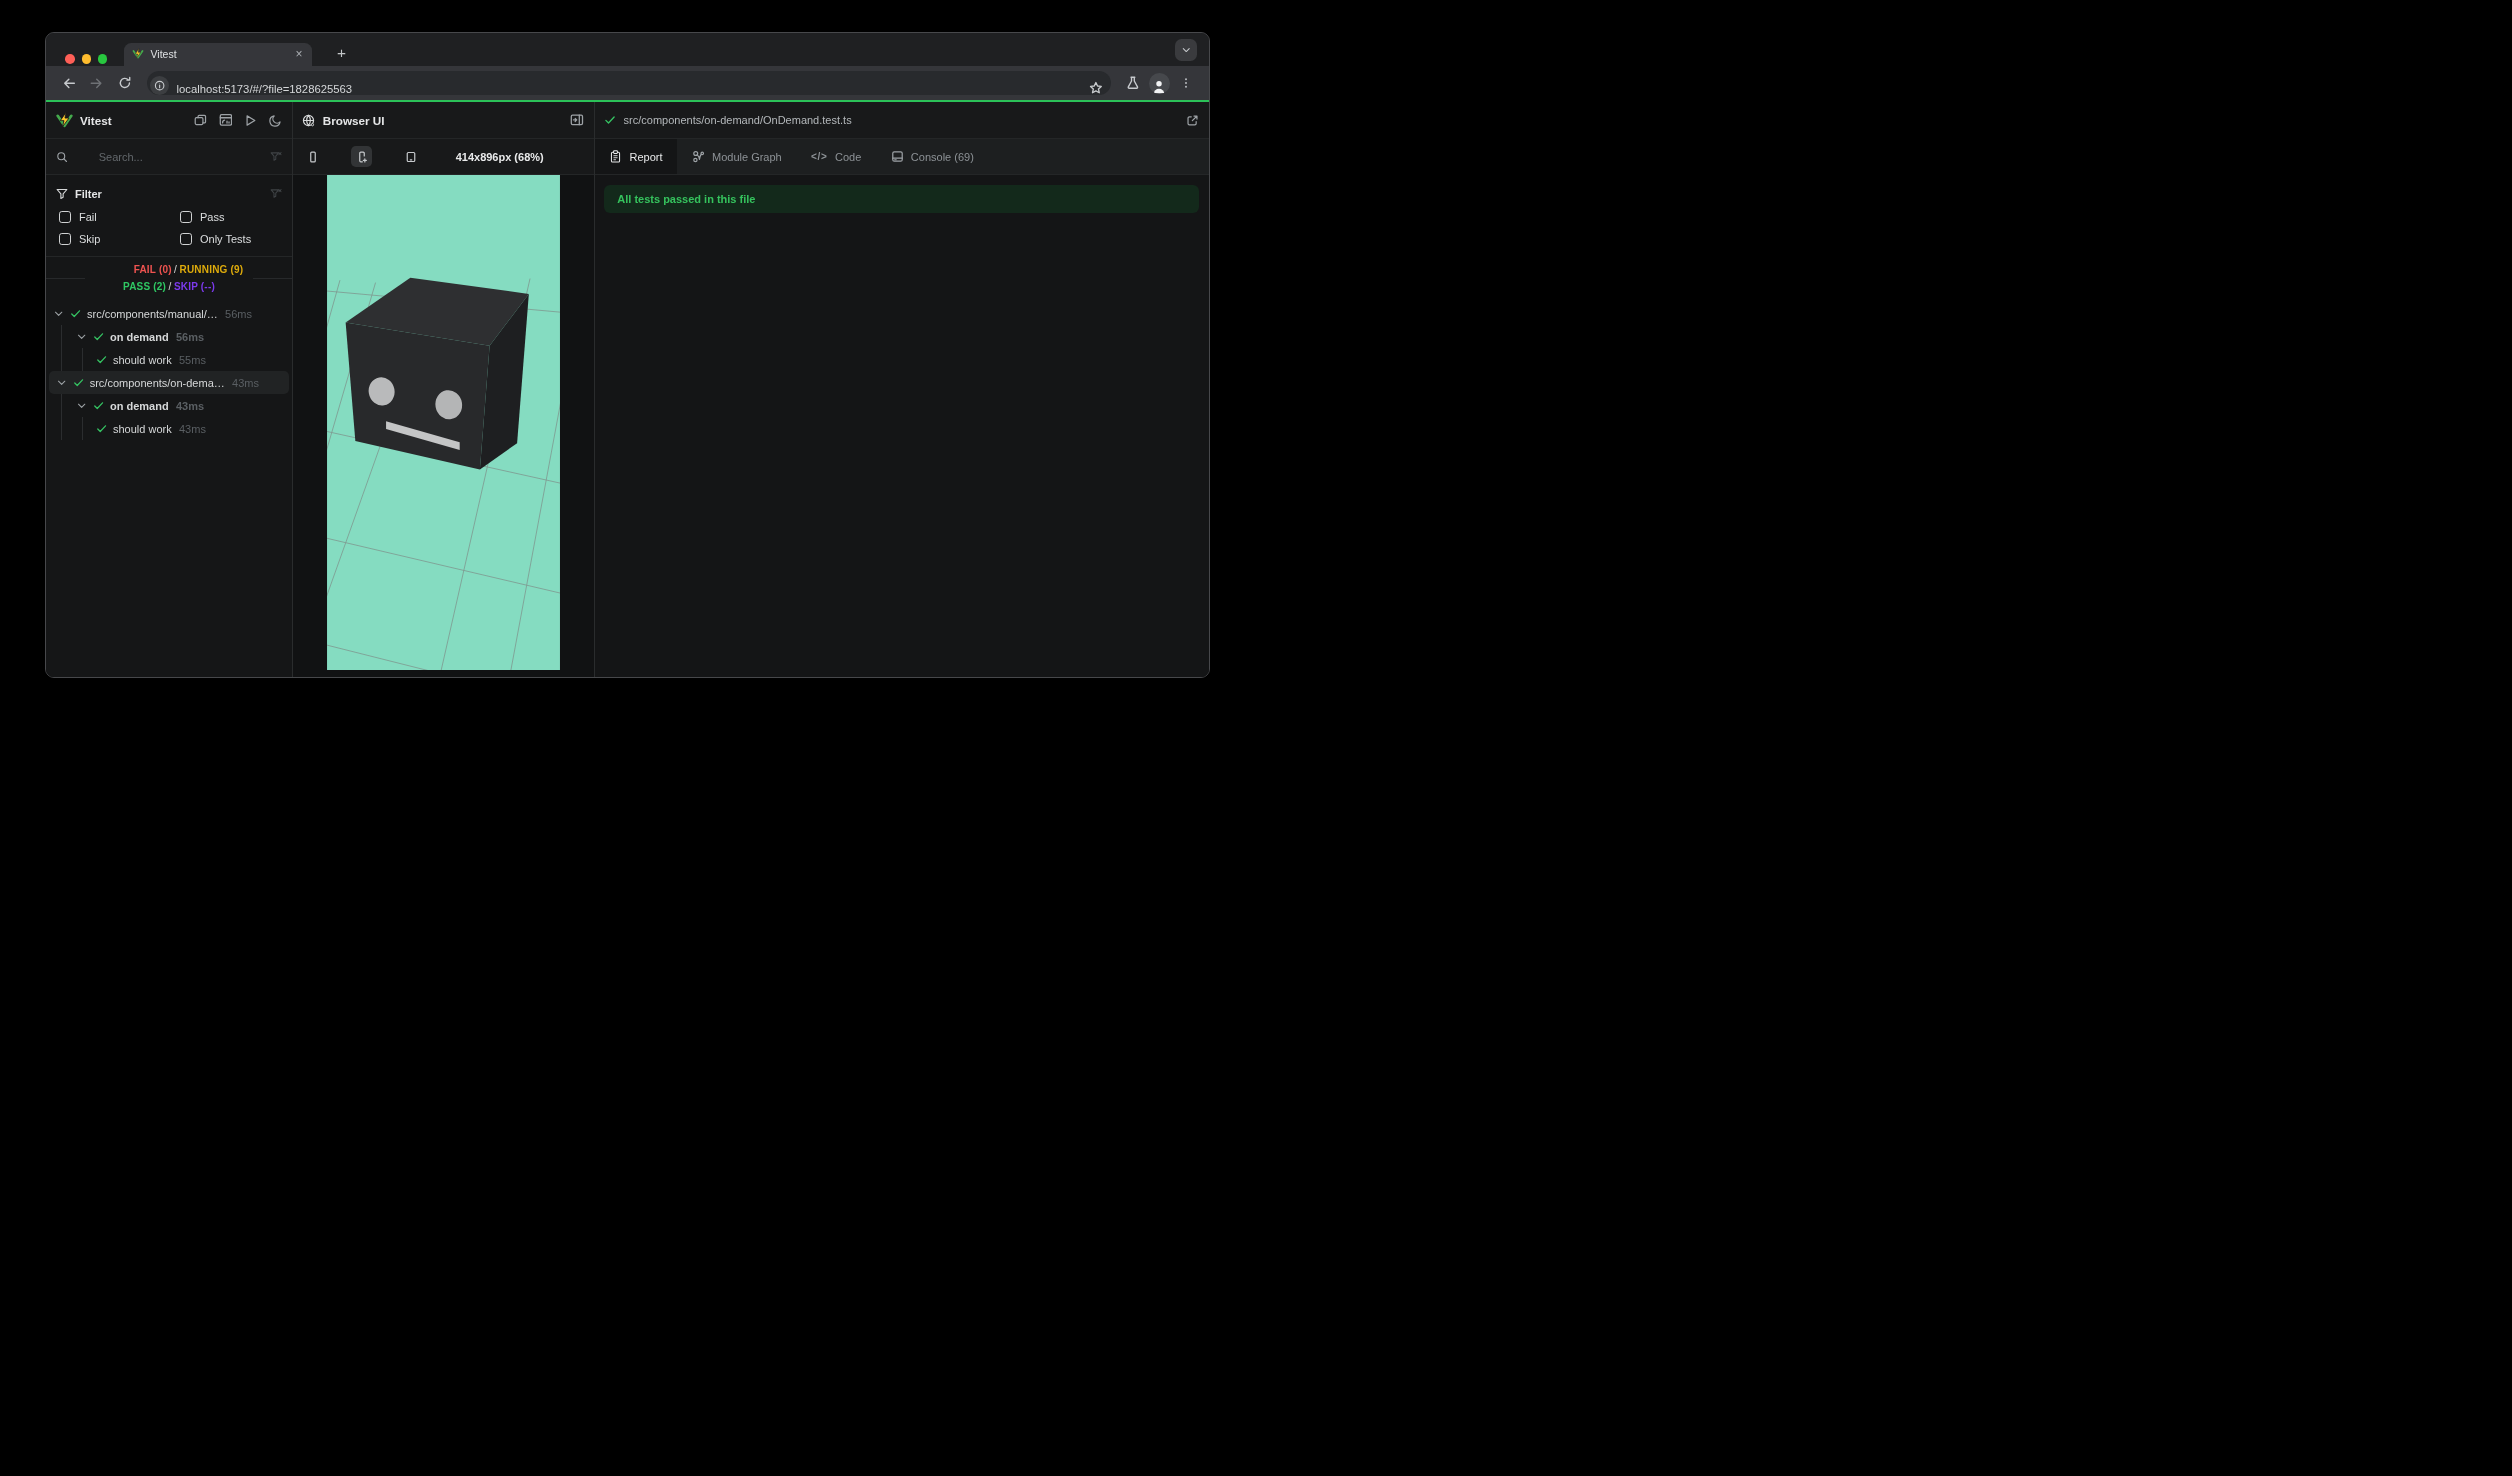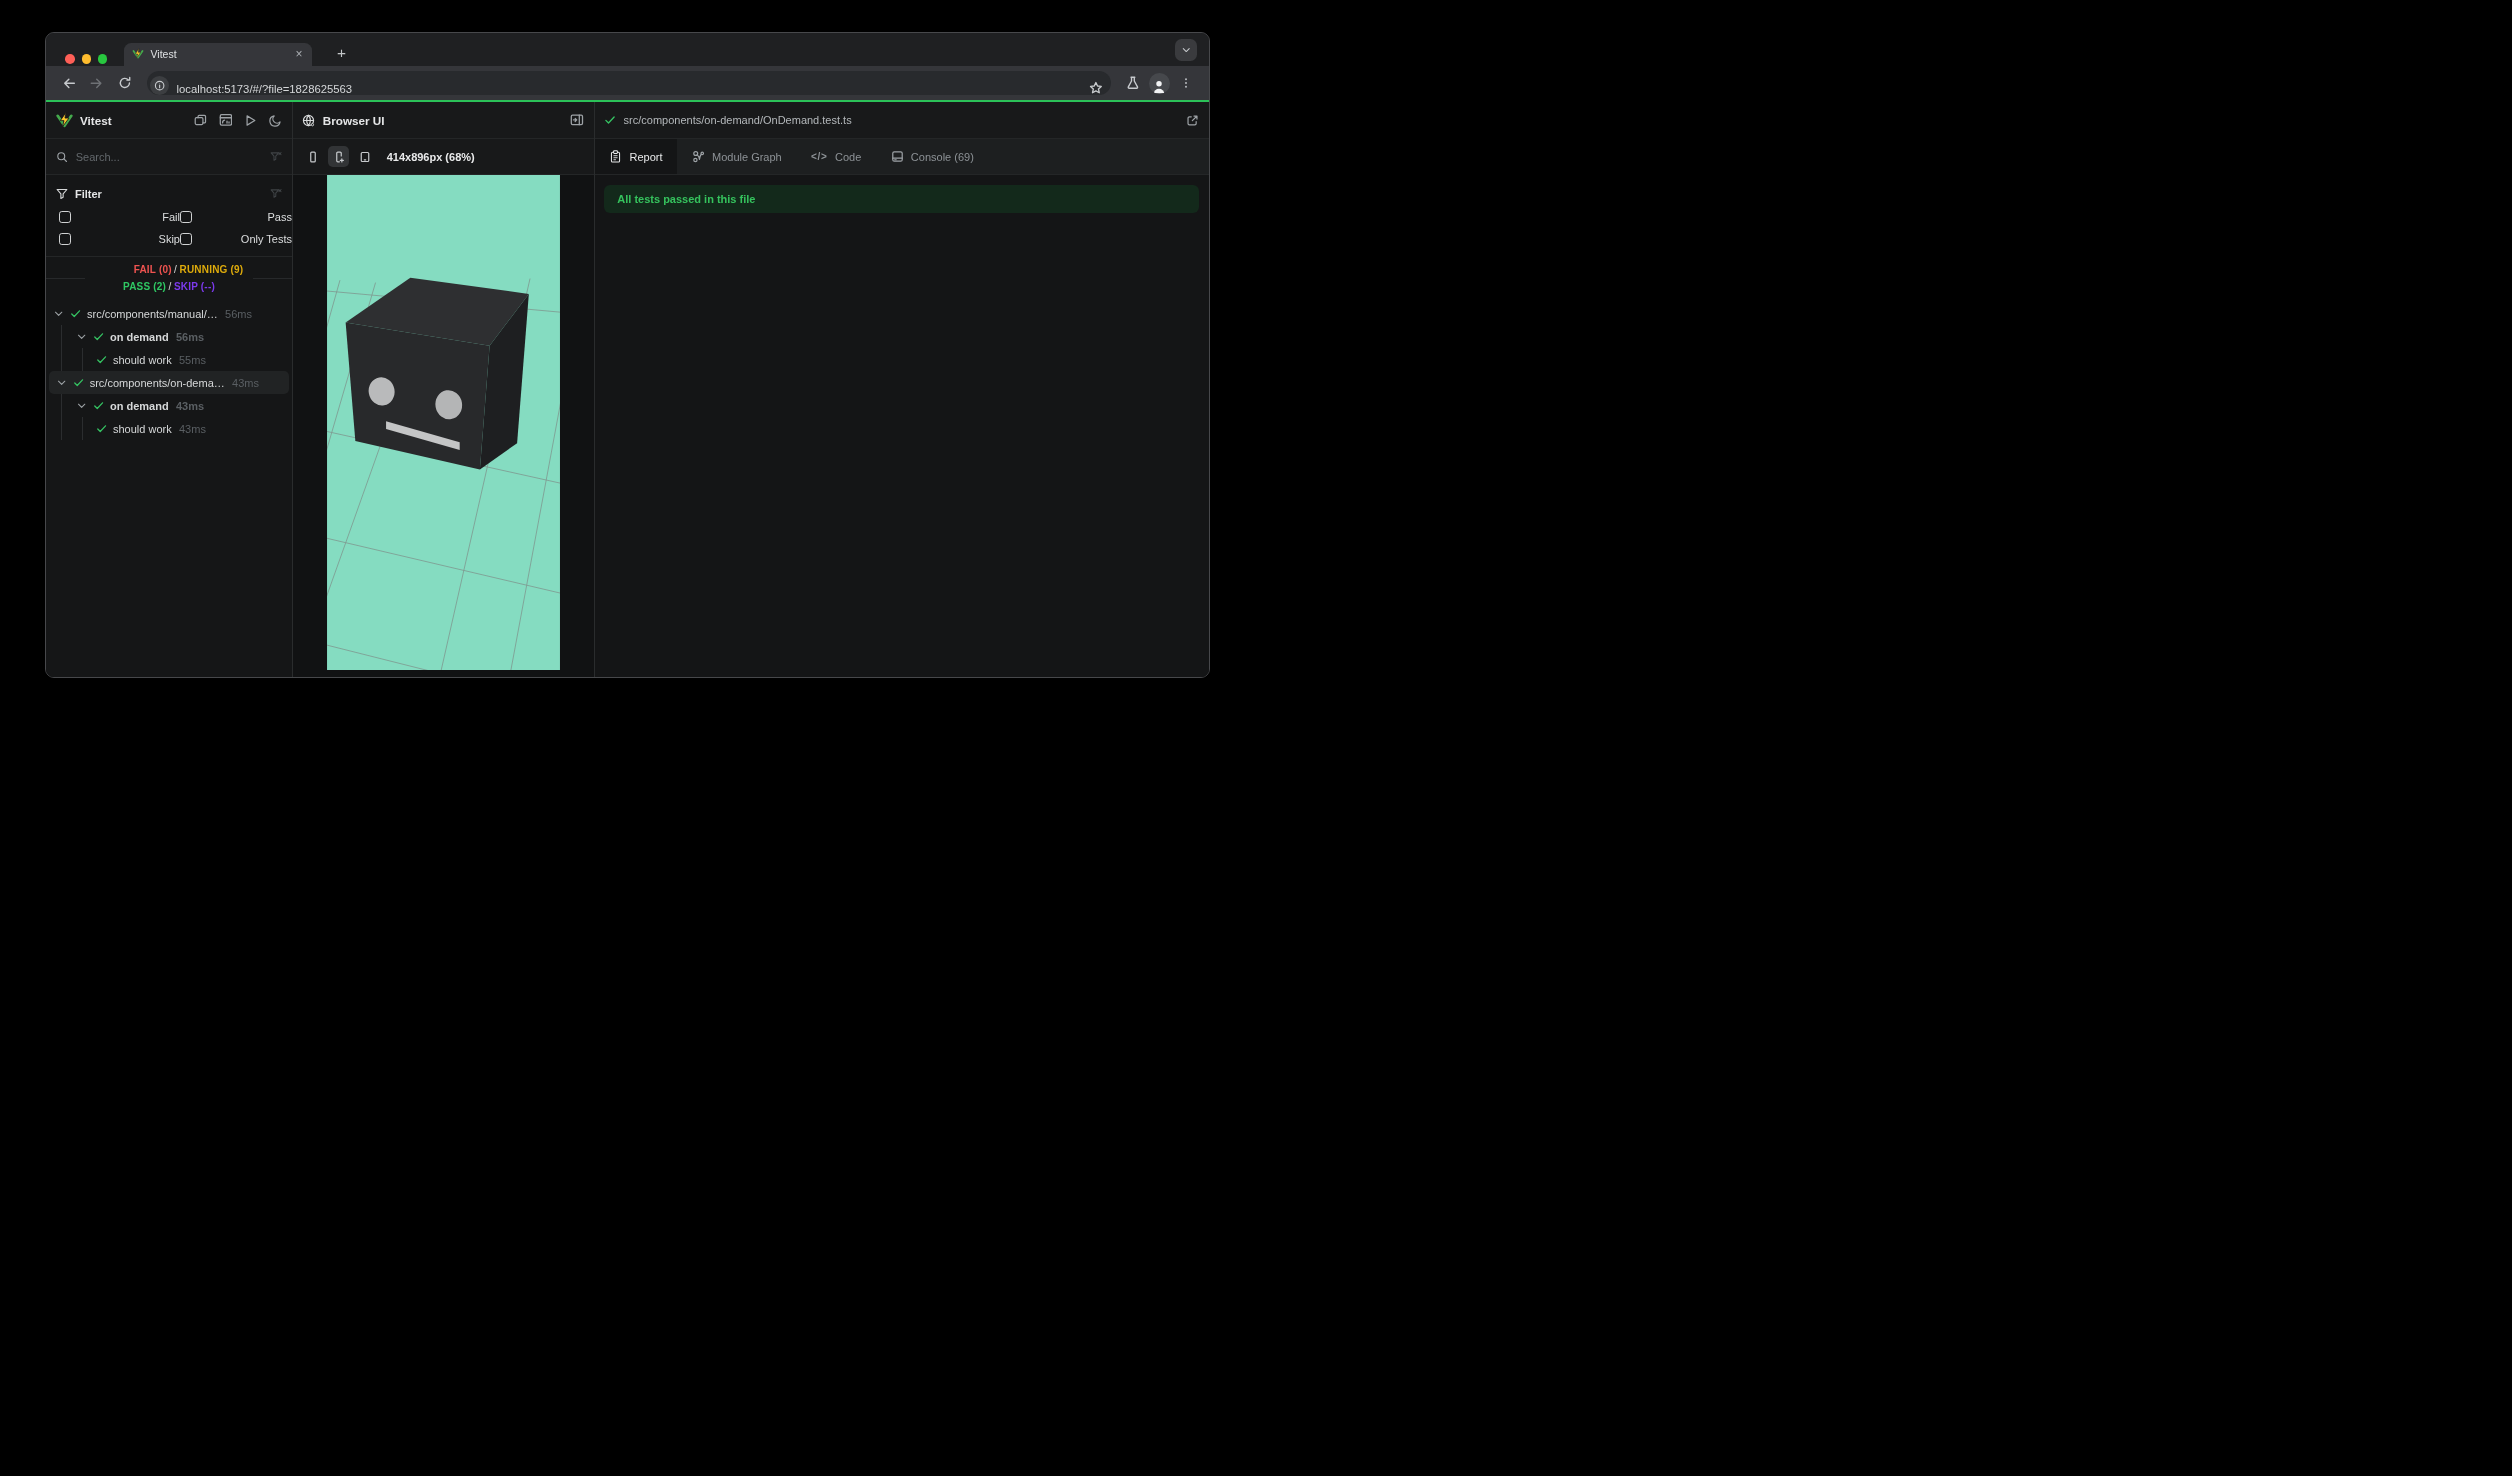--- a/index.html
+++ b/index.html
@@ -44,32 +44,32 @@
   .app { flex:1; display:flex; background:#151617; min-height:0; }
   .panel-divider { width:0.8px; background:#2a2c2d; flex:none; }
   .col { display:flex; flex-direction:column; min-width:0; }
   .sidebar { width:246px; flex:none; background:#151617; }
   .middle { width:301px; flex:none; background:#111213; }
   .rightp { flex:1; background:#141516; }
 
   .hrow { height:37px; flex:none; display:flex; align-items:center; background:#18191a;
     border-bottom:0.8px solid #242627; padding:0 9.7px; }
   .subrow { height:36px; flex:none; display:flex; align-items:center; background:#18191a;
-    border-bottom:0.8px solid #242627; padding:0 9.7px; }
+    border-bottom:0.8px solid #242627; padding:0 9.7px;gap:23px; }
   .paneltitle { color:#e5e6e7; font-size:11.7px; font-weight:700; margin-left:7.3px; }
   .spacer { flex:1; }
   .iconbtn { display:flex; align-items:center; justify-content:center; margin-left:12px; }
 
   
   .search-ph { color:#63686c; font-size:11px; margin-left:8px; flex:1; }
   .filterblock { border-bottom:0.8px solid #242627; padding:8px 0 11.3px; }
   .filtertitle { display:flex; align-items:center; padding:0 9.7px; height:21px; }
   .filtertitle .t { color:#e4e5e6; font-size:11px; font-weight:700; margin-left:7.3px; }
   .cbgrid { display:grid; grid-template-columns:121px 1fr; row-gap:9.7px; padding:6.5px 0 0 13px; }
-  .cbitem { display:flex; align-items:center;justify-content:space-between; }
+  .cbitem { display:flex; align-items:center; }
   .cb { width:12px; height:12px; border:1.2px solid #d0d2d3; border-radius:2.8px; flex:none; }
   .cbitem .lbl { color:#dcdedf; font-size:11px; margin-left:8px; }
 
   .summary { position:relative; height:42px; flex:none; display:flex; align-items:center; justify-content:center; }
   .summary::before { content:""; position:absolute; left:0; right:0; top:50%; height:0.8px; background:#27292b; }
   .summary-text { position:relative; background:#151617; padding:1.6px 9.7px; text-align:center;
     font-size:10px; font-weight:700; line-height:17px; letter-spacing:0.2px; }
   .c-fail{color:#ef5350;margin-left:39px;} .c-run{color:#deab0b;} .c-pass{color:#2fc763;} .c-skip{color:#7c3aed;}
   .c-sep{color:#d8d9da; font-weight:400; padding:0 2.4px;}
 

